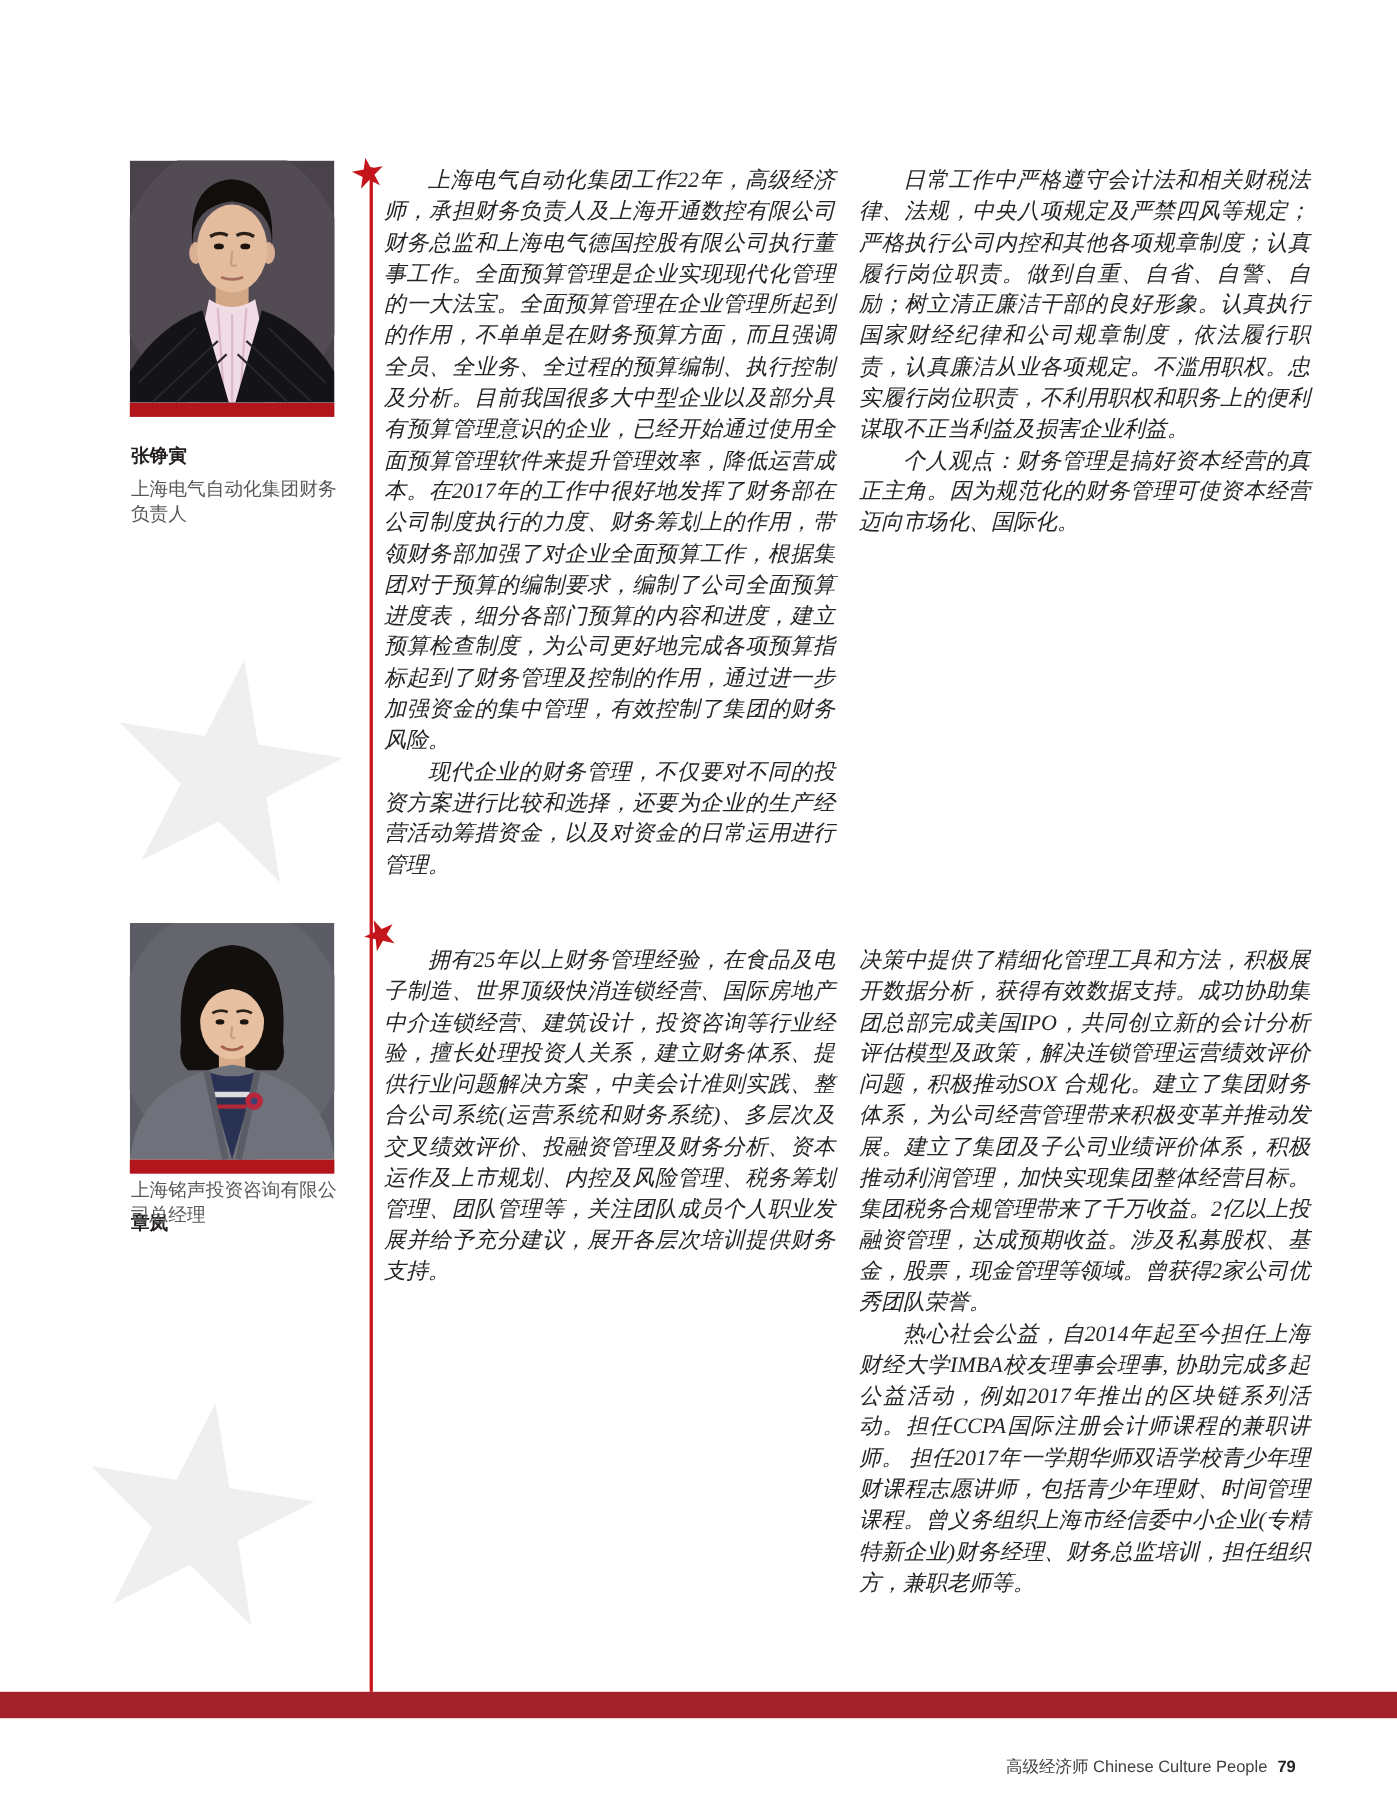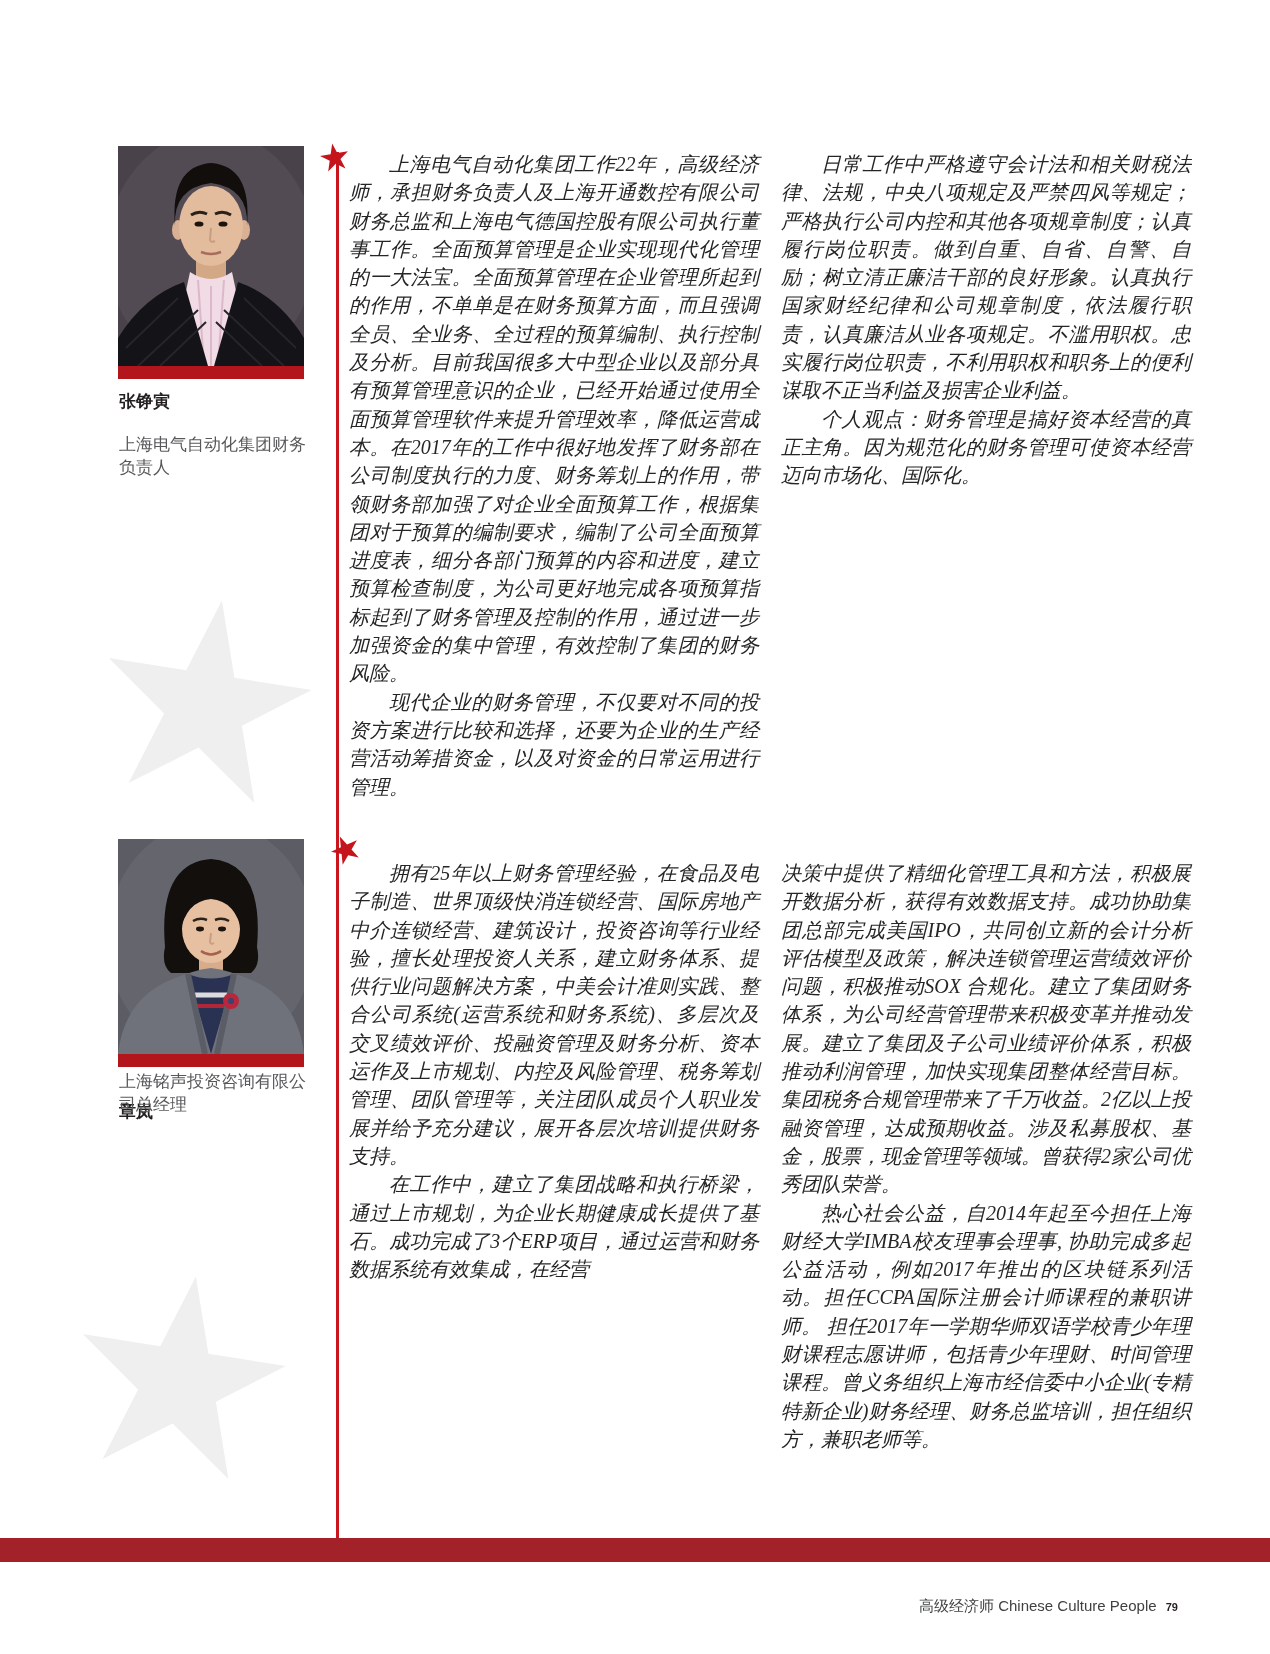--- a/index.html
+++ b/index.html
@@ -25,21 +25,21 @@
   .photo-1 { left:118px; top:146px; }
   .photo-2 { left:118px; top:839px; }
   .photo svg { display:block; }
   .photo-bar { height:13px; background:#b2151c; }
   
   .person-name {
     position:absolute; left:119px; margin:0; z-index:1;
     font-family:"Liberation Sans","DejaVu Sans",sans-serif;
     font-size:17px; font-weight:bold; color:#231f20;
   }
-  .name-1 { top:390px; } .name-2 { top:1100px; }
+  .name-1 { top:403px; } .name-2 { top:1100px; }
   .person-title {
     position:absolute; left:119px; width:202px; margin:0; z-index:1;
     font-family:"Liberation Sans","DejaVu Sans",sans-serif;
     font-size:17px; line-height:23px; color:#57585a;
   }
   .title-1 { top:433px; } .title-2 { top:1070px; }
   
   .col {
     position:absolute; width:410px; z-index:1;
     font-size:20px; line-height:28.3px; color:#252525;
@@ -49,21 +49,21 @@
   .r1 { top:150px; }  .r2 { top:859px; }
   .col p { margin:0;font-style:italic; }
   .col p.indent { text-indent:2em; }
   
   .footer-bar { position:absolute; left:0; top:1538px; width:1270px; height:24px; background:#a3222a; z-index:1; }
   .footer-text {
     position:absolute; top:1597px; right:92px; z-index:1;
     font-family:"Liberation Sans","DejaVu Sans",sans-serif;
     font-size:15px; color:#3f4040; white-space:nowrap;
   }
-  .footer-text .pagenum { font-weight:bold; font-size:11px; color:#231f20; margin-left:5px; }
+  .footer-text .pagenum { font-weight:bold; font-size:15px; color:#231f20; margin-left:5px; }
 </style>
 </head>
 <body>
 
 <div class="page">
 
   <div class="watermark wm1">★</div>
   <div class="watermark wm2">★</div>
 
   <div class="red-line"></div>
@@ -128,21 +128,20 @@
       <path d="M93 94 L92 103 Q93 106 96 104" stroke="#c79e80" stroke-width="2" fill="none"></path>
       <path d="M83 112 Q93 119 103 112" stroke="#a5604f" stroke-width="2.5" fill="none"></path>
     </svg>
     <div class="photo-bar"></div>
   </figure>
   <h3 class="person-name name-2">章岚</h3>
   <p class="person-title title-2">上海铭声投资咨询有限公司总经理</p>
 
   <div class="col c1 r2">
     <p class="indent">拥有25年以上财务管理经验，在食品及电子制造、世界顶级快消连锁经营、国际房地产中介连锁经营、建筑设计，投资咨询等行业经验，擅长处理投资人关系，建立财务体系、提供行业问题解决方案，中美会计准则实践、整合公司系统(运营系统和财务系统)、多层次及交叉绩效评价、投融资管理及财务分析、资本运作及上市规划、内控及风险管理、税务筹划管理、团队管理等，关注团队成员个人职业发展并给予充分建议，展开各层次培训提供财务支持。</p>
-    <p class="indent">在工作中，建立了集团战略和执行桥梁，通过上市规划，为企业长期健康成长提供了基石。成功完成了3个ERP项目，通过运营和财务数据系统有效集成，在经营</p>
   </div>
   <div class="col c2 r2">
     <p>决策中提供了精细化管理工具和方法，积极展开数据分析，获得有效数据支持。成功协助集团总部完成美国IPO，共同创立新的会计分析评估模型及政策，解决连锁管理运营绩效评价问题，积极推动SOX 合规化。建立了集团财务体系，为公司经营管理带来积极变革并推动发展。建立了集团及子公司业绩评价体系，积极推动利润管理，加快实现集团整体经营目标。集团税务合规管理带来了千万收益。2亿以上投融资管理，达成预期收益。涉及私募股权、基金，股票，现金管理等领域。曾获得2家公司优秀团队荣誉。</p>
     <p class="indent">热心社会公益，自2014年起至今担任上海财经大学IMBA校友理事会理事, 协助完成多起公益活动，例如2017年推出的区块链系列活动。担任CCPA国际注册会计师课程的兼职讲师。 担任2017年一学期华师双语学校青少年理财课程志愿讲师，包括青少年理财、时间管理课程。曾义务组织上海市经信委中小企业(专精特新企业)财务经理、财务总监培训，担任组织方，兼职老师等。</p>
   </div>
 
   <div class="footer-bar"></div>
   <div class="footer-text">
     <span>高级经济师</span>
     <span>Chinese Culture People</span>

